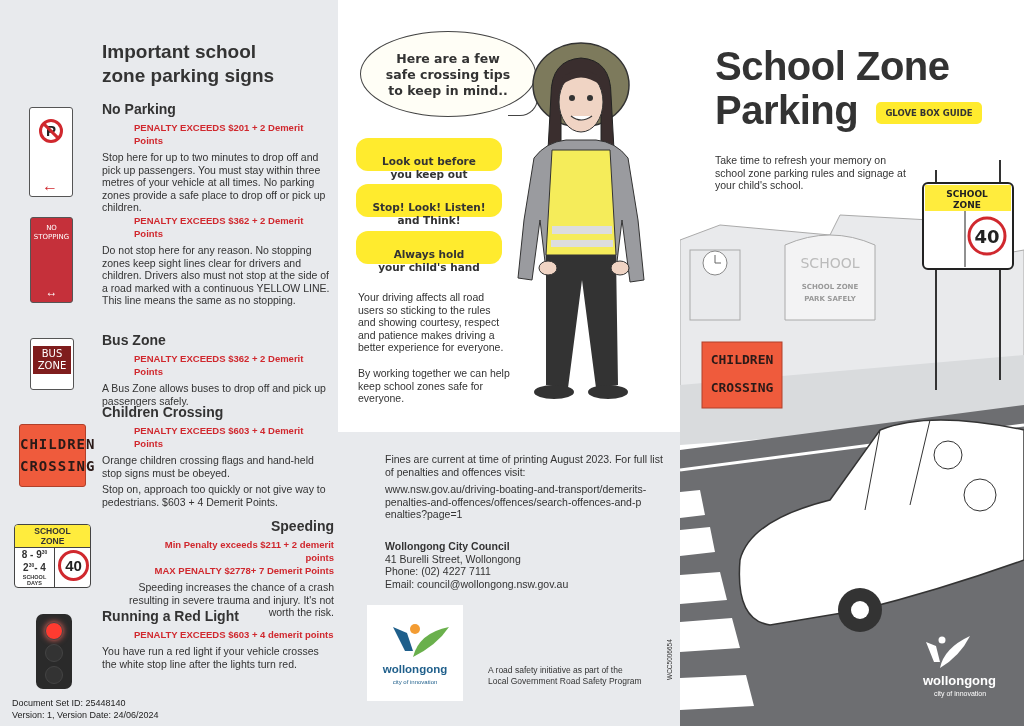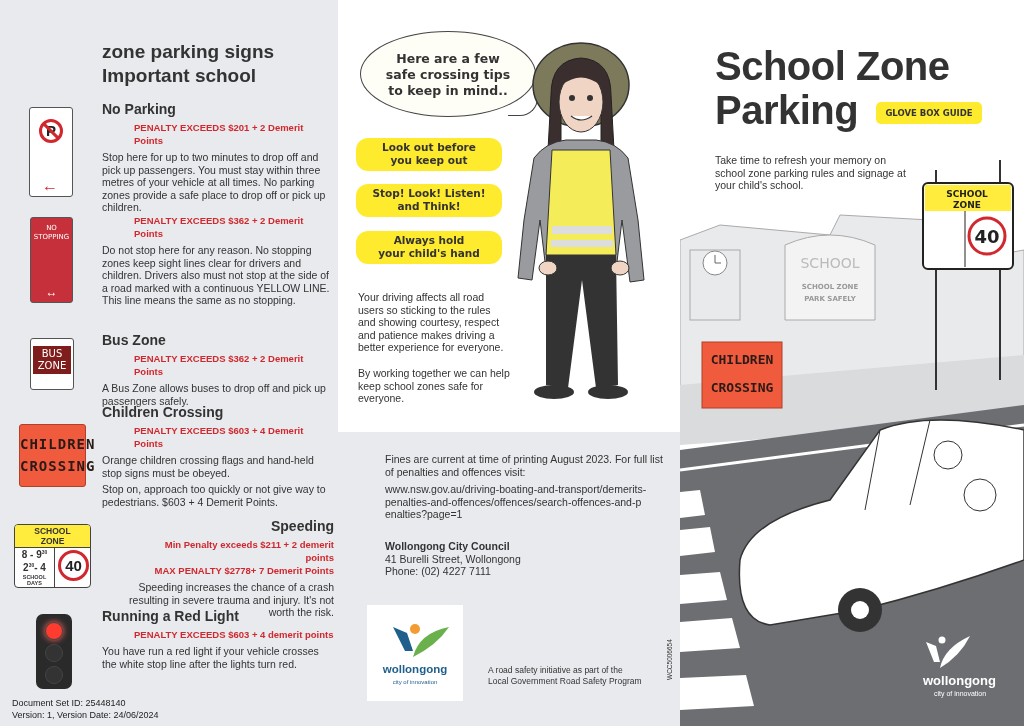--- a/index.html
+++ b/index.html
@@ -43,21 +43,21 @@
   .sign-light { left: 36px; top: 614px; width: 36px; height: 75px; background: #2a2a2a; border-radius: 7px; }
   .sign-light .l { position: absolute; left: 9px; width: 18px; height: 18px; border-radius: 50%; background: #333; border: 1px solid #444; }
   .sign-light .l.red { background: #ff3b30; box-shadow: 0 0 6px #ff6b60; }
 
   .doc-id { position: absolute; left: 12px; top: 697px; font-size: 9px; line-height: 12px; color: #222; font-family: "Liberation Sans", sans-serif; }
 
   
   .bubble { position: absolute; left: 22px; top: 31px; width: 176px; height: 86px; border: 1.5px solid #444; border-radius: 50%; background: #fffef6; text-align: center; font-family: "DejaVu Sans", sans-serif; font-weight: bold; font-size: 12.5px; line-height: 16px; padding-top: 19px; color: #333; }
   .bubble-tail { position: absolute; left: 170px; top: 98px; width: 30px; height: 18px; border-bottom: 1.5px solid #444; border-right: 1.5px solid #444; border-bottom-right-radius: 30px; }
 
-  .tip { position: absolute; left: 18px; width: 146px; height: 33px; background: #ffeb2e; border-radius: 12px; text-align: center; font-family: "DejaVu Sans", sans-serif; font-weight: bold; font-size: 10.5px; line-height: 13px; color: #333; padding-top: 3px; }
+  .tip { position: absolute; left: 18px; width: 146px; height: 33px; background: #ffeb2e; border-radius: 12px; text-align: center; font-family: "DejaVu Sans", sans-serif; font-weight: bold; font-size: 10.5px; line-height: 13px; color: #333; padding-top: 17px; }
 
   .mid-para { position: absolute; left: 20px; width: 152px; font-size: 10.5px; line-height: 12.5px; color: #333; }
 
   
   .guard { position: absolute; left: 178px; top: 40px; width: 150px; height: 380px; }
 
   .mid-info { position: absolute; left: 47px; width: 280px; font-size: 10.5px; line-height: 12.5px; color: #333; }
   .mid-info b { font-weight: bold; }
   .logo-box { position: absolute; left: 29px; top: 605px; width: 96px; height: 96px; background: #fff; }
   .logo-txt { position: absolute; left: 0; top: 58px; width: 100%; text-align: center; color: #1f5f8b; font-weight: bold; font-size: 11.5px; }
@@ -73,22 +73,22 @@
   .scene { position: absolute; left: 0; top: 0; width: 344px; height: 726px; }
 
   .cover-logo-txt { position: absolute; left: 243px; top: 673px; color: #fff; font-weight: bold; font-size: 13px; }
   .cover-logo-sub { position: absolute; left: 254px; top: 690px; color: #fff; font-size: 7px; }
 </style>
 </head>
 <body>
 
 <div class="panel-left">
   <div class="left-title">
+    <div>Important school</div>
     <div>zone parking signs</div>
-    <div>Important school</div>
   </div>
 
   <div class="sign-img sign-noparking">
     <div class="circ">
         <div class="pl">P</div>
         <div class="slash"></div>
       </div>
     <div class="arrow">←</div>
   </div>
   <div class="sign-item" style="top:101px;">
@@ -210,20 +210,21 @@
     <ellipse cx="104" cy="228" rx="9" ry="7" fill="#f0d4c4" stroke="#333"></ellipse>
   </svg>
 
   <div class="panel-mid-bottom">
     <div class="mid-info" style="top:21px;">Fines are current at time of printing August 2023. For full list of penalties and offences visit:</div>
     <div class="mid-info" style="top:51px;width:262px;word-break:break-all;">www.nsw.gov.au/driving-boating-and-transport/demerits-penalties-and-offences/offences/search-offences-and-penalties?page=1</div>
     <div class="mid-info" style="top:108px;">
       <b>Wollongong City Council</b>
       <div>41 Burelli Street, Wollongong</div>
       <div>Phone: (02) 4227 7111</div>
+      <div>Email: council@wollongong.nsw.gov.au</div>
     </div>
   </div>
 
   <div class="logo-box">
     <svg width="96" height="60" viewBox="0 0 96 60">
       <path d="M26 22 L38 46 L46 46 L40 28 Z" fill="#1f5f8b"></path>
       <circle cx="48" cy="24" r="5" fill="#f39c33"></circle>
       <path d="M46 52 Q52 28 82 22 Q70 40 46 52 Z" fill="#6ab04c"></path>
     </svg>
     <div class="logo-txt">wollongong</div>

